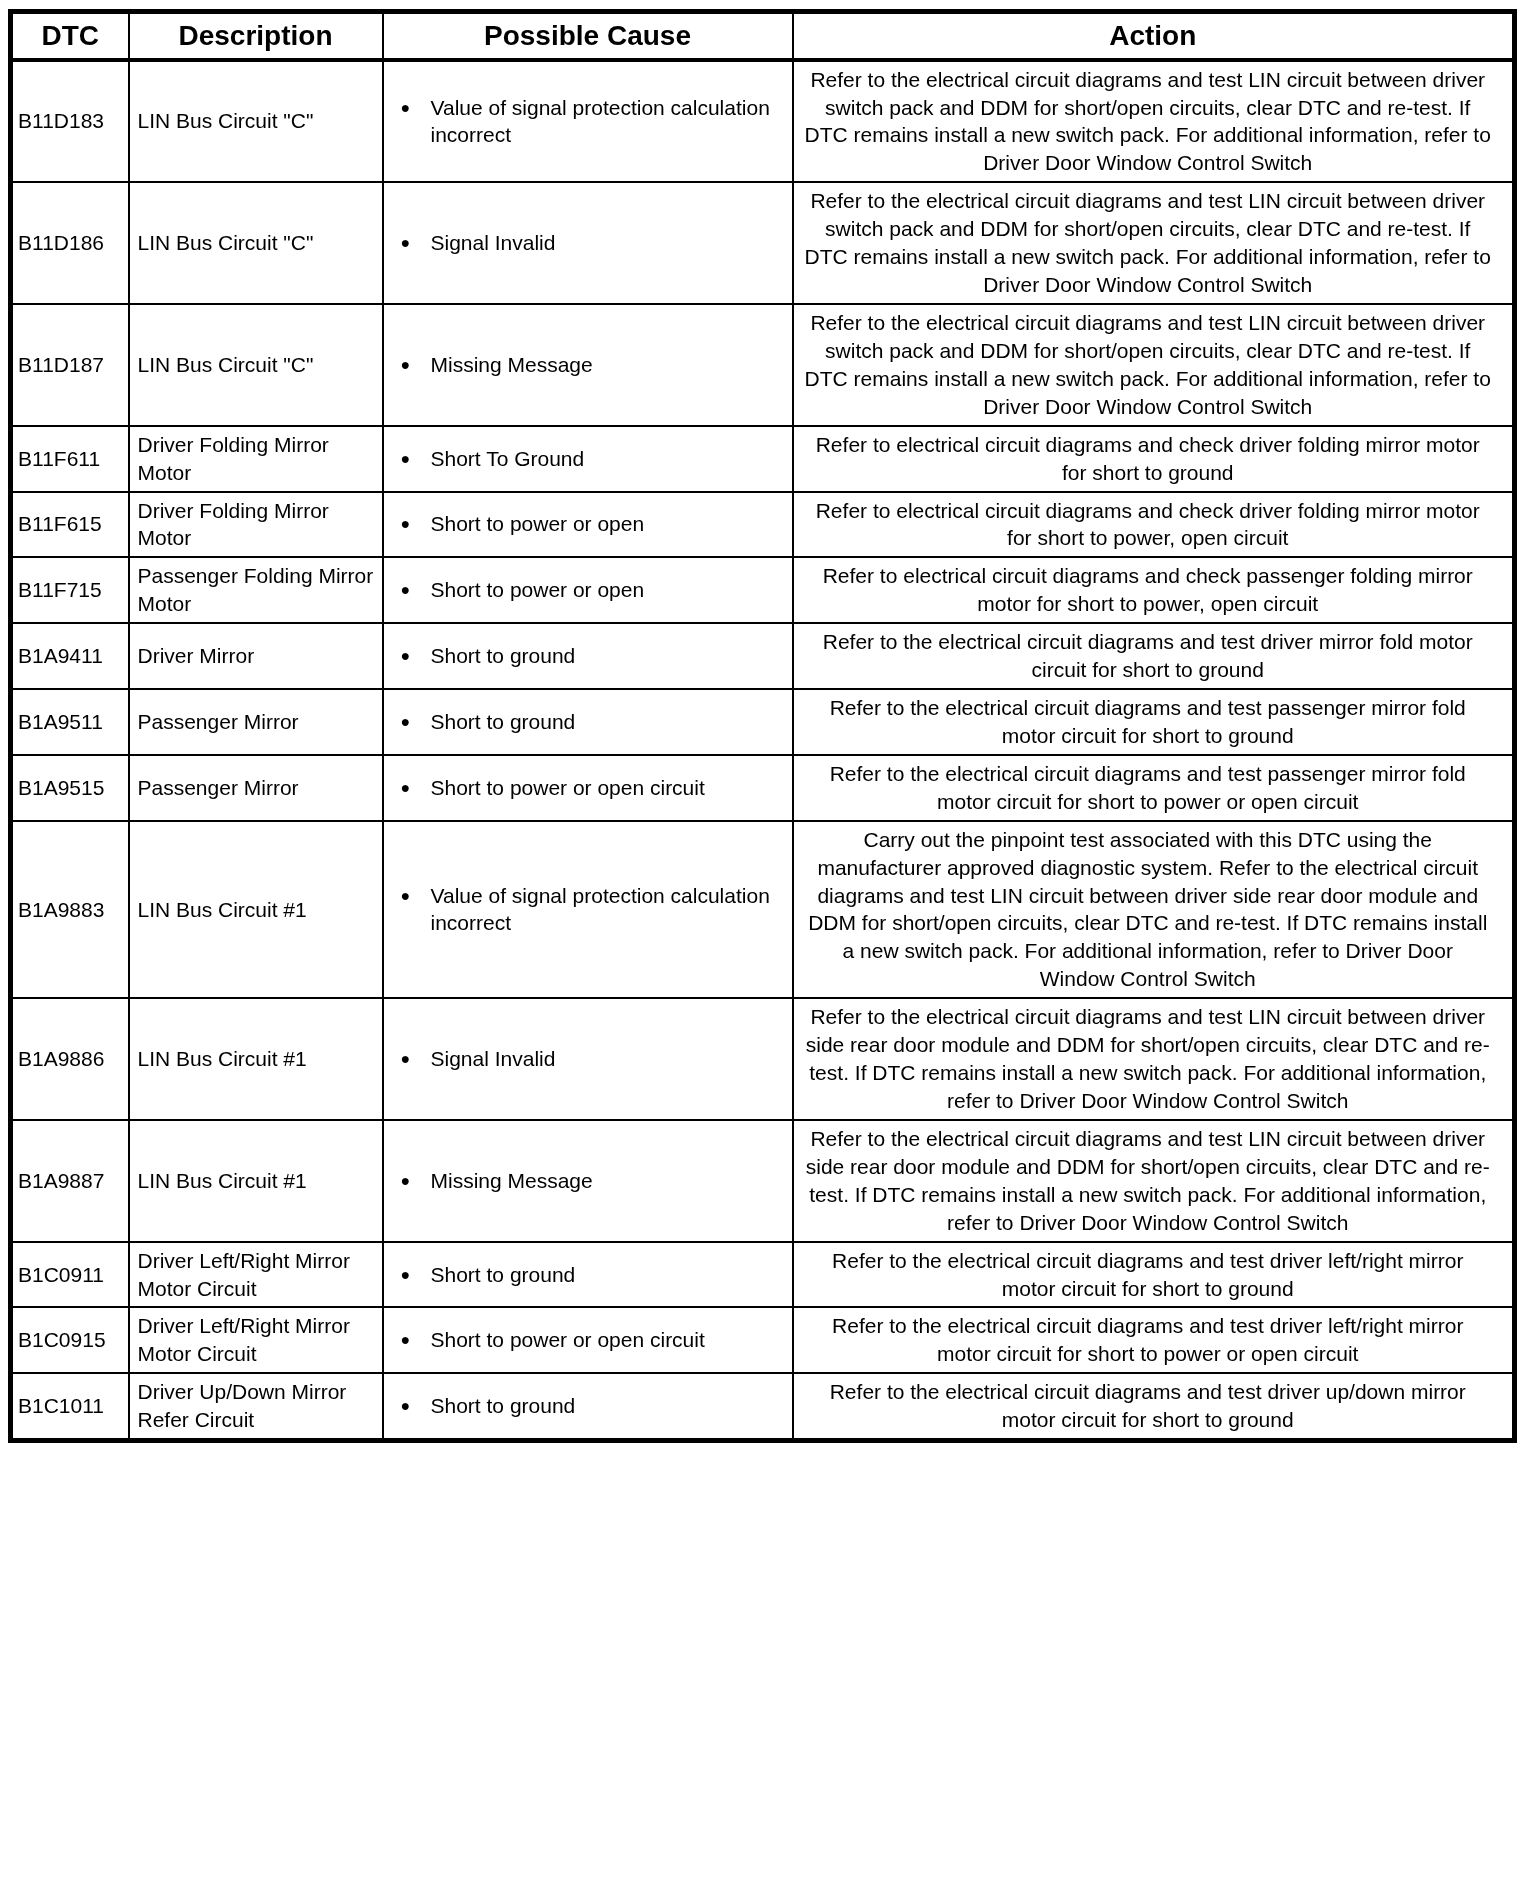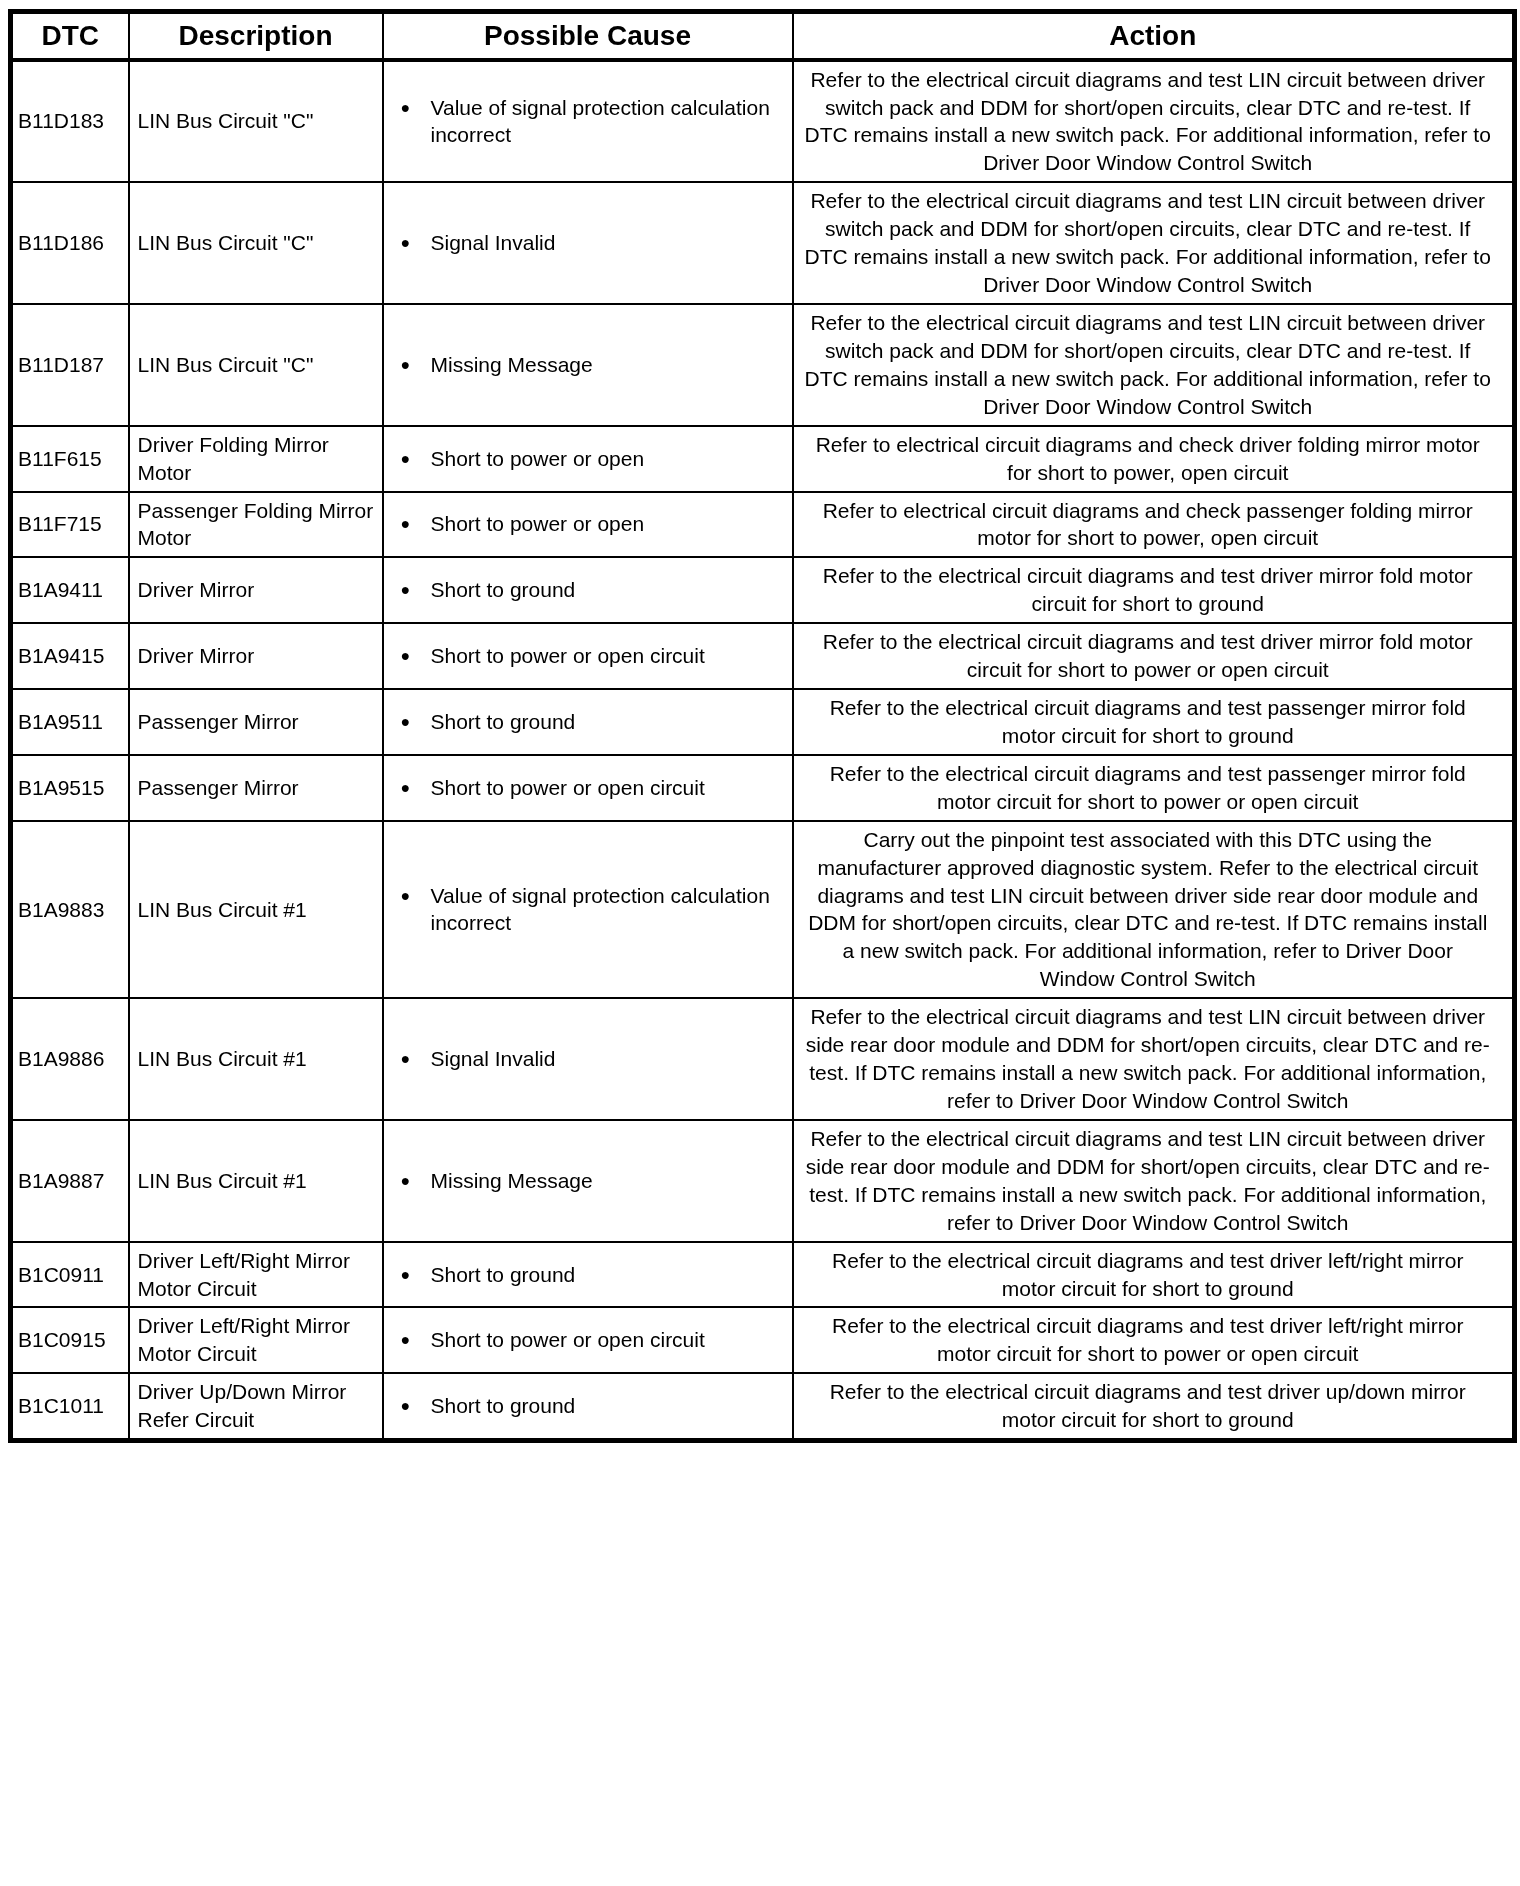--- a/index.html
+++ b/index.html
@@ -124,20 +124,31 @@
     <td class="description-cell">LIN Bus Circuit "C"</td>
     <td class="possible-cause-cell">
       <div class="cause-wrap">
         <span class="bullet-icon">●</span>
         <span class="cause-text">Missing Message</span>
       </div>
     </td>
     <td class="action-cell">Refer to the electrical circuit diagrams and test LIN circuit between driver switch pack and DDM for short/open circuits, clear DTC and re-test. If DTC remains install a new switch pack. For additional information, refer to Driver Door Window Control Switch</td>
   </tr>
 
+  <tr>
+    <td class="dtc-cell">B11F611</td>
+    <td class="description-cell">Driver Folding Mirror Motor</td>
+    <td class="possible-cause-cell">
+      <div class="cause-wrap">
+        <span class="bullet-icon">●</span>
+        <span class="cause-text">Short To Ground</span>
+      </div>
+    </td>
+    <td class="action-cell">Refer to electrical circuit diagrams and check driver folding mirror motor for short to ground</td>
+  </tr>
 
   <tr>
     <td class="dtc-cell">B11F615</td>
     <td class="description-cell">Driver Folding Mirror Motor</td>
     <td class="possible-cause-cell">
       <div class="cause-wrap">
         <span class="bullet-icon">●</span>
         <span class="cause-text">Short to power or open</span>
       </div>
     </td>
@@ -162,31 +173,20 @@
     <td class="description-cell">Driver Mirror</td>
     <td class="possible-cause-cell">
       <div class="cause-wrap">
         <span class="bullet-icon">●</span>
         <span class="cause-text">Short to ground</span>
       </div>
     </td>
     <td class="action-cell">Refer to the electrical circuit diagrams and test driver mirror fold motor circuit for short to ground</td>
   </tr>
 
-  <tr>
-    <td class="dtc-cell">B1A9415</td>
-    <td class="description-cell">Driver Mirror</td>
-    <td class="possible-cause-cell">
-      <div class="cause-wrap">
-        <span class="bullet-icon">●</span>
-        <span class="cause-text">Short to power or open circuit</span>
-      </div>
-    </td>
-    <td class="action-cell">Refer to the electrical circuit diagrams and test driver mirror fold motor circuit for short to power or open circuit</td>
-  </tr>
 
   <tr>
     <td class="dtc-cell">B1A9511</td>
     <td class="description-cell">Passenger Mirror</td>
     <td class="possible-cause-cell">
       <div class="cause-wrap">
         <span class="bullet-icon">●</span>
         <span class="cause-text">Short to ground</span>
       </div>
     </td>

